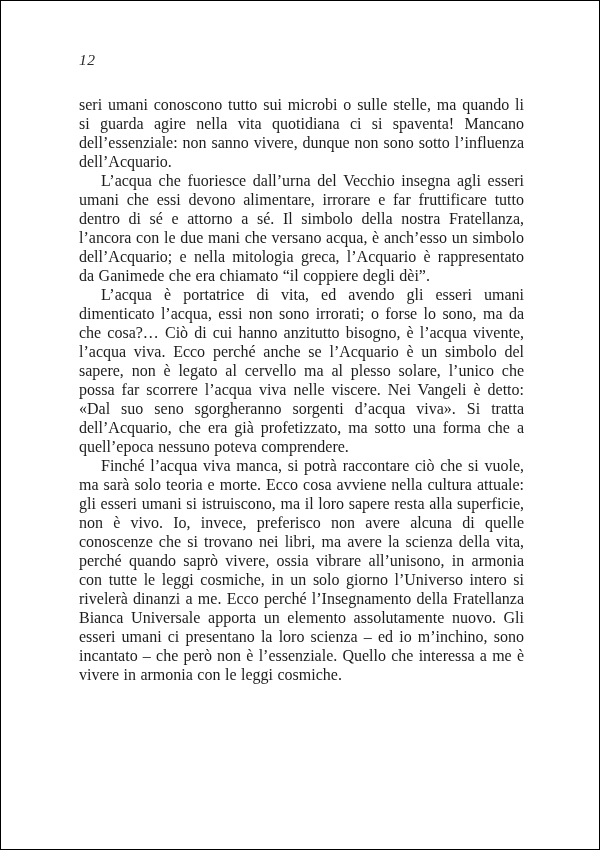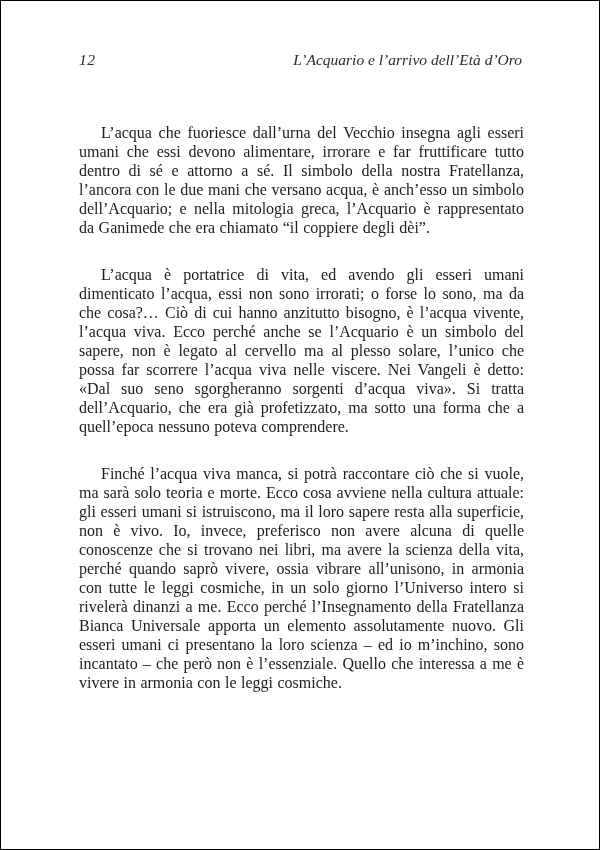--- a/index.html
+++ b/index.html
@@ -46,32 +46,31 @@
     text-align: justify;
     color: #1c1c1c;
   }
   .body-text p {
     margin: 0;
     padding: 0;
     word-spacing: 0.5px;
   }
   .body-text p.indented {
     text-indent: 22px;
-    margin-top: 28px;
   }
 </style>
 </head>
 <body>
 
 <div class="page">
 
   <div class="page-header">
     <span class="page-number">12</span>
-    <span class="running-title">L’Acquario e l’arrivo dell’Età d’Oro</span>
   </div>
 
   <div class="body-text">
+    <p>seri umani conoscono tutto sui microbi o sulle stelle, ma quando li si guarda agire nella vita quotidiana ci si spaventa! Mancano dell’essenziale: non sanno vivere, dunque non sono sotto l’influenza dell’Acquario.</p>
     <p class="indented">L’acqua che fuoriesce dall’urna del Vecchio insegna agli esseri umani che essi devono alimentare, irrorare e far fruttificare tutto dentro di sé e attorno a sé. Il simbolo della nostra Fratellanza, l’ancora con le due mani che versano acqua, è anch’esso un simbolo dell’Acquario; e nella mitologia greca, l’Acquario è rappresentato da Ganimede che era chiamato “il coppiere degli dèi”.</p>
     <p class="indented">L’acqua è portatrice di vita, ed avendo gli esseri umani dimenticato l’acqua, essi non sono irrorati; o forse lo sono, ma da che cosa?… Ciò di cui hanno anzitutto bisogno, è l’acqua vivente, l’acqua viva. Ecco perché anche se l’Acquario è un simbolo del sapere, non è legato al cervello ma al plesso solare, l’unico che possa far scorrere l’acqua viva nelle viscere. Nei Vangeli è detto: «Dal suo seno sgorgheranno sorgenti d’acqua viva». Si tratta dell’Acquario, che era già profetizzato, ma sotto una forma che a quell’epoca nessuno poteva comprendere.</p>
     <p class="indented">Finché l’acqua viva manca, si potrà raccontare ciò che si vuole, ma sarà solo teoria e morte. Ecco cosa avviene nella cultura attuale: gli esseri umani si istruiscono, ma il loro sapere resta alla superficie, non è vivo. Io, invece, preferisco non avere alcuna di quelle conoscenze che si trovano nei libri, ma avere la scienza della vita, perché quando saprò vivere, ossia vibrare all’unisono, in armonia con tutte le leggi cosmiche, in un solo giorno l’Universo intero si rivelerà dinanzi a me. Ecco perché l’Insegnamento della Fratellanza Bianca Universale apporta un elemento assolutamente nuovo. Gli esseri umani ci presentano la loro scienza – ed io m’inchino, sono incantato – che però non è l’essenziale. Quello che interessa a me è vivere in armonia con le leggi cosmiche.</p>
   </div>
 
 </div>
 
 </body></html>

